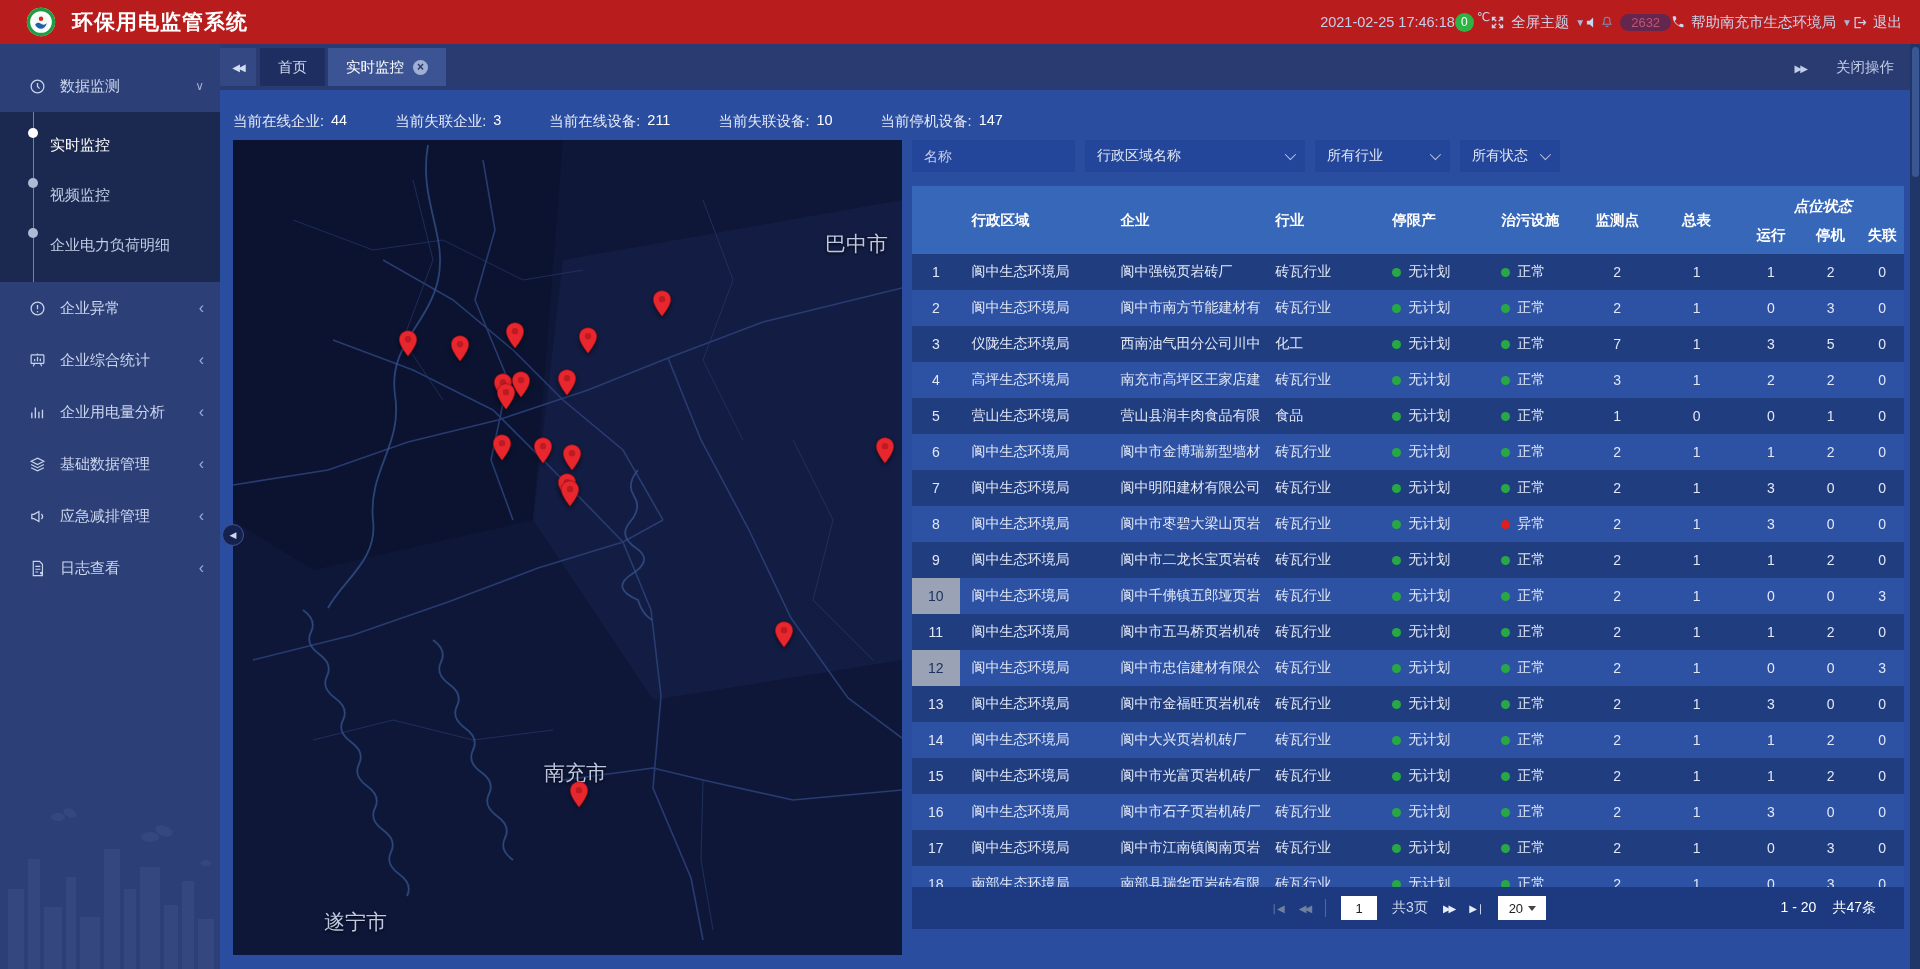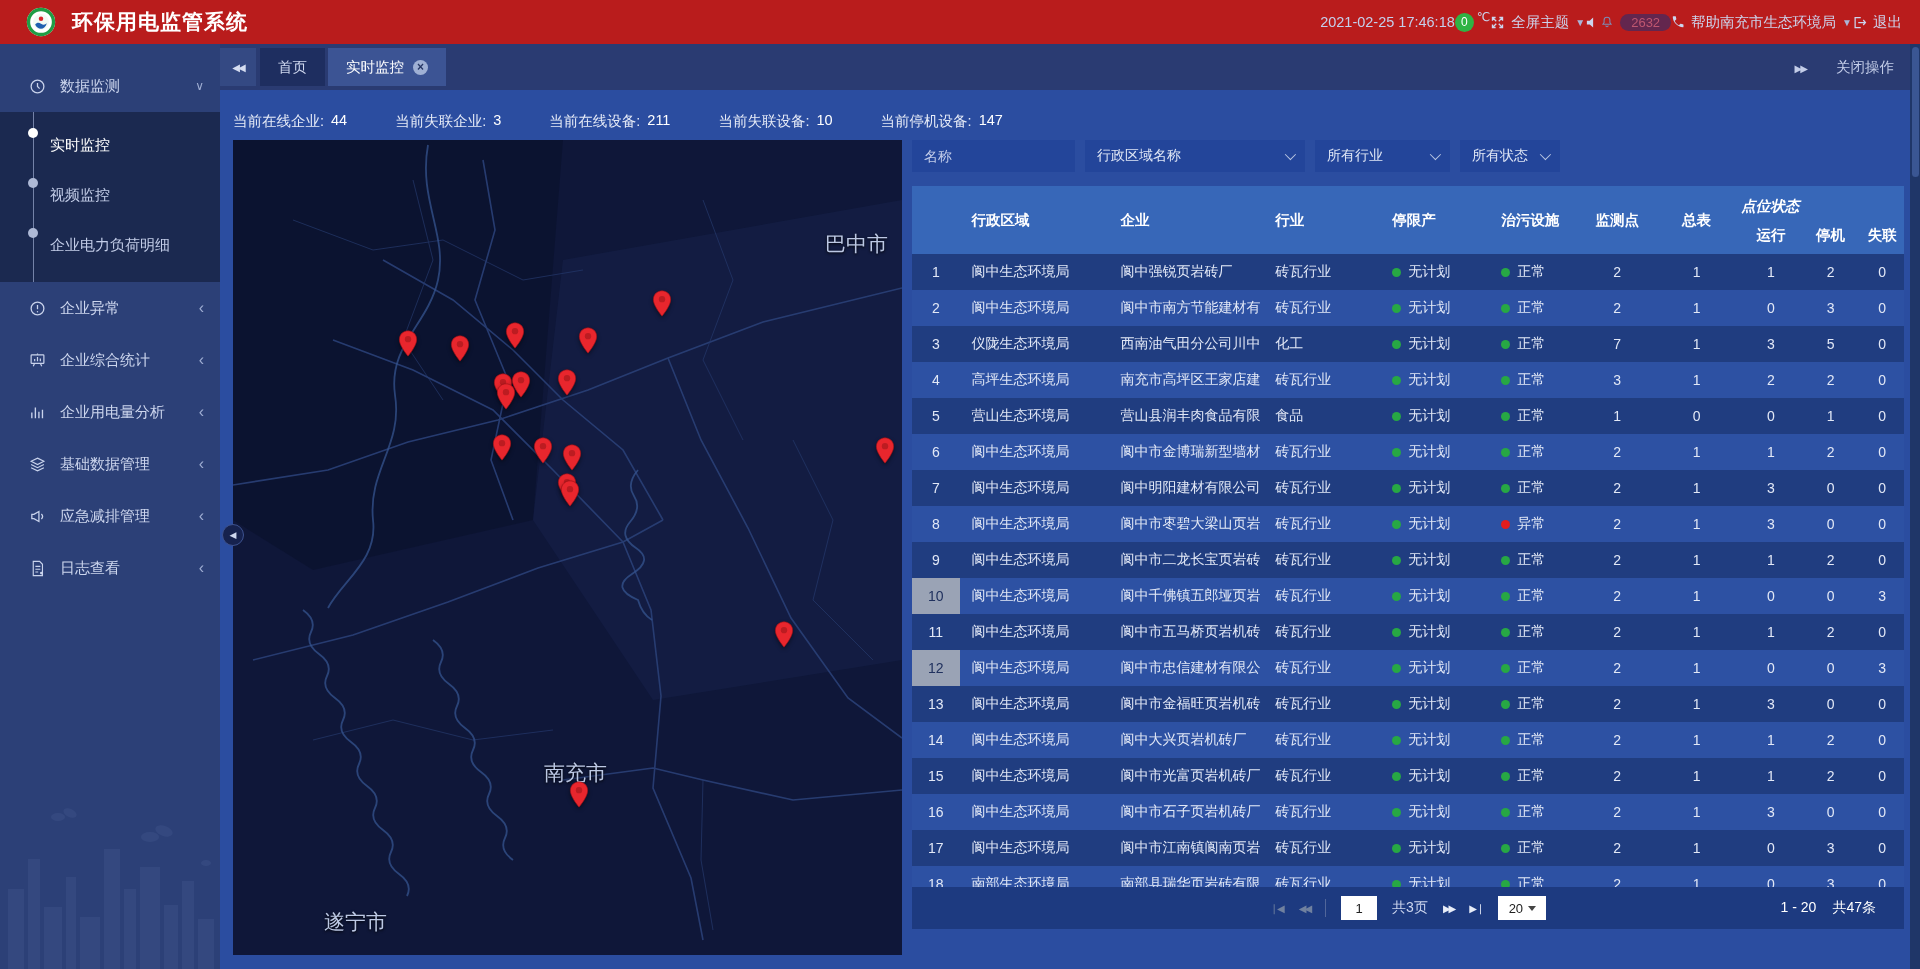--- a/index.html
+++ b/index.html
@@ -75,21 +75,21 @@
   .f-select { background:#23459a; display:flex; align-items:center; justify-content:space-between; padding:0 12px; font-size:14px; color:#dfe6f5; cursor:pointer; }
   .w220 { width:220px; } .w135 { width:135px; } .w100 { width:100px; }
   .chev { width:8px; height:8px; border-right:1.5px solid #b9c6e2; border-bottom:1.5px solid #b9c6e2; transform:rotate(45deg) translateY(-2px); margin-left:10px; }
 
   .table-wrap { margin-top:14px; height:701px; overflow:hidden; flex:none; }
   table { width:100%; border-collapse:collapse; table-layout:fixed; }
   thead th { background:#3767b8; color:#ffffff; font-size:14.5px; font-weight:bold; }
   tr.h1 th { height:40px; vertical-align:middle; }
   tr.h2 th { height:28px; vertical-align:top; padding-top:0; }
   th.ta-l, td.ta-l { text-align:left; padding-left:12px; }
-  th.th-group { font-style:italic; text-align:left; vertical-align:middle; }
+  th.th-group { font-style:italic; text-align:center; vertical-align:middle; }
   tbody td { height:36px; font-size:14px; color:#e2e8f6; white-space:nowrap; overflow:hidden; text-align:center; }
   tbody tr { cursor:pointer; }
   tbody tr:nth-child(odd)  { background:#203d80; }
   tbody tr:nth-child(even) { background:#2d51a3; }
   td.c-idx { text-align:center; }
   td.c-idx.hl { background:#9aa3b5; color:#20315e; }
   .dot { width:9px; height:9px; border-radius:50%; display:inline-block; margin-right:7px; vertical-align:-1px; }
   .dot.green { background:var(--green,#27a844); }
   .dot.red { background:var(--red,#e31d1d); }
 

